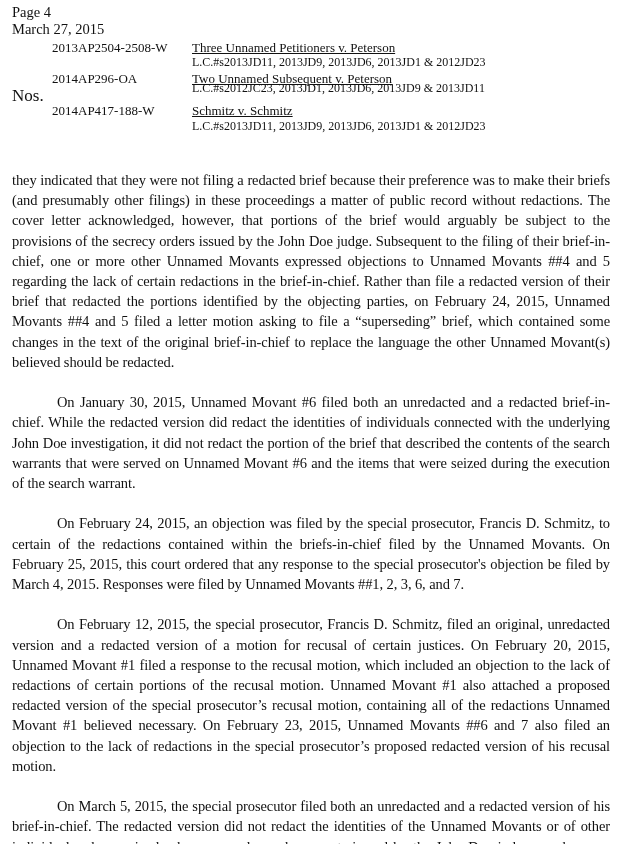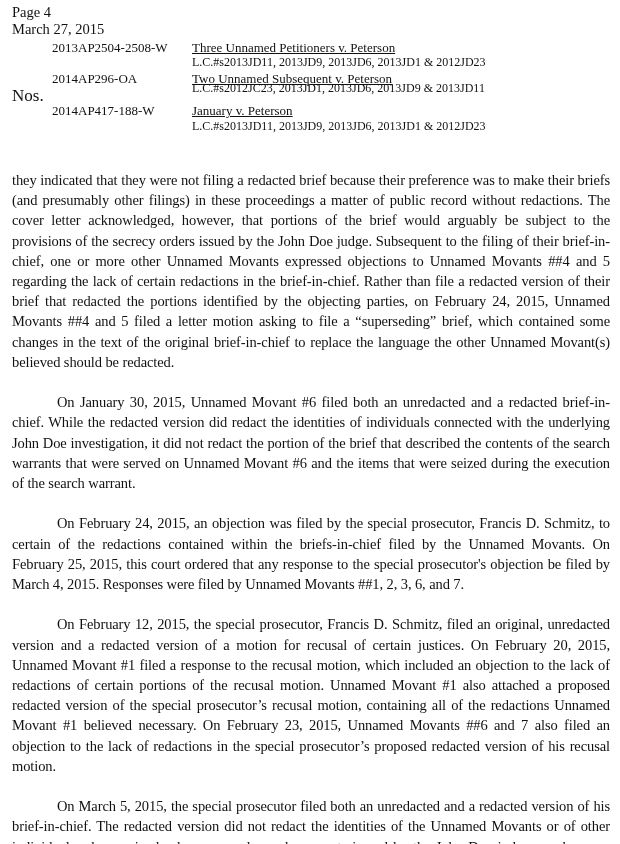--- a/index.html
+++ b/index.html
@@ -36,21 +36,21 @@
 
   <div class="case-no" style="top:40px">2013AP2504-2508-W</div>
   <div class="case-title" style="top:40px">Three Unnamed Petitioners v. Peterson</div>
   <div class="case-lc" style="top:55px">L.C.#s2013JD11, 2013JD9, 2013JD6, 2013JD1 &amp; 2012JD23</div>
 
   <div class="case-no" style="top:71px">2014AP296-OA</div>
   <div class="case-title" style="top:71px">Two Unnamed Subsequent v. Peterson</div>
   <div class="case-lc" style="top:81px">L.C.#s2012JC23, 2013JD1, 2013JD6, 2013JD9 &amp; 2013JD11</div>
 
   <div class="case-no" style="top:103px">2014AP417-188-W</div>
-  <div class="case-title" style="top:103px">January v. Peterson</div>
+  <div class="case-title" style="top:103px">Schmitz v. Schmitz</div>
   <div class="case-lc" style="top:119px">L.C.#s2013JD11, 2013JD9, 2013JD6, 2013JD1 &amp; 2012JD23</div>
 
   <div class="body-text">
     <p class="cont">they indicated that they were not filing a redacted brief because their preference was to make their briefs (and presumably other filings) in these proceedings a matter of public record without redactions.  The cover letter acknowledged, however, that portions of the brief would arguably be subject to the provisions of the secrecy orders issued by the John Doe judge.  Subsequent to the filing of their brief-in-chief, one or more other Unnamed Movants expressed objections to Unnamed Movants ##4 and 5 regarding the lack of certain redactions in the brief-in-chief.  Rather than file a redacted version of their brief that redacted the portions identified by the objecting parties, on February 24, 2015, Unnamed Movants ##4 and 5 filed a letter motion asking to file a “superseding” brief, which contained some changes in the text of the original brief-in-chief to replace the language the other Unnamed Movant(s) believed should be redacted.</p>
     <p class="indent">On January 30, 2015, Unnamed Movant #6 filed both an unredacted and a redacted brief-in-chief.  While the redacted version did redact the identities of individuals connected with the underlying John Doe investigation, it did not redact the portion of the brief that described the contents of the search warrants that were served on Unnamed Movant #6 and the items that were seized during the execution of the search warrant.</p>
     <p class="indent">On February 24, 2015, an objection was filed by the special prosecutor, Francis D. Schmitz, to certain of the redactions contained within the briefs-in-chief filed by the Unnamed Movants.  On February 25, 2015, this court ordered that any response to the special prosecutor's objection be filed by March 4, 2015.  Responses were filed by Unnamed Movants ##1, 2, 3, 6, and 7.</p>
     <p class="indent">On February 12, 2015, the special prosecutor, Francis D. Schmitz, filed an original, unredacted version and a redacted version of a motion for recusal of certain justices.  On February 20, 2015, Unnamed Movant #1 filed a response to the recusal motion, which included an objection to the lack of redactions of certain portions of the recusal motion.  Unnamed Movant #1 also attached a proposed redacted version of the special prosecutor’s recusal motion, containing all of the redactions Unnamed Movant #1 believed necessary.  On February 23, 2015, Unnamed Movants ##6 and 7 also filed an objection to the lack of redactions in the special prosecutor’s proposed redacted version of his recusal motion.</p>
     <p class="indent">On March 5, 2015, the special prosecutor filed both an unredacted and a redacted version of his brief-in-chief.  The redacted version did not redact the identities of the Unnamed Movants or of other individuals who received subpoenas and search warrants issued by the John Doe judge or who were otherwise connected with the John Doe investigation in some way.  While the redacted version of the brief did redact actual images of documents collected either in connection with the underlying John Doe investigation or with a previous John Doe investigation, the special prosecutor did not redact any of the many portions of the text that described (often in</p>
   </div>
 </div>

